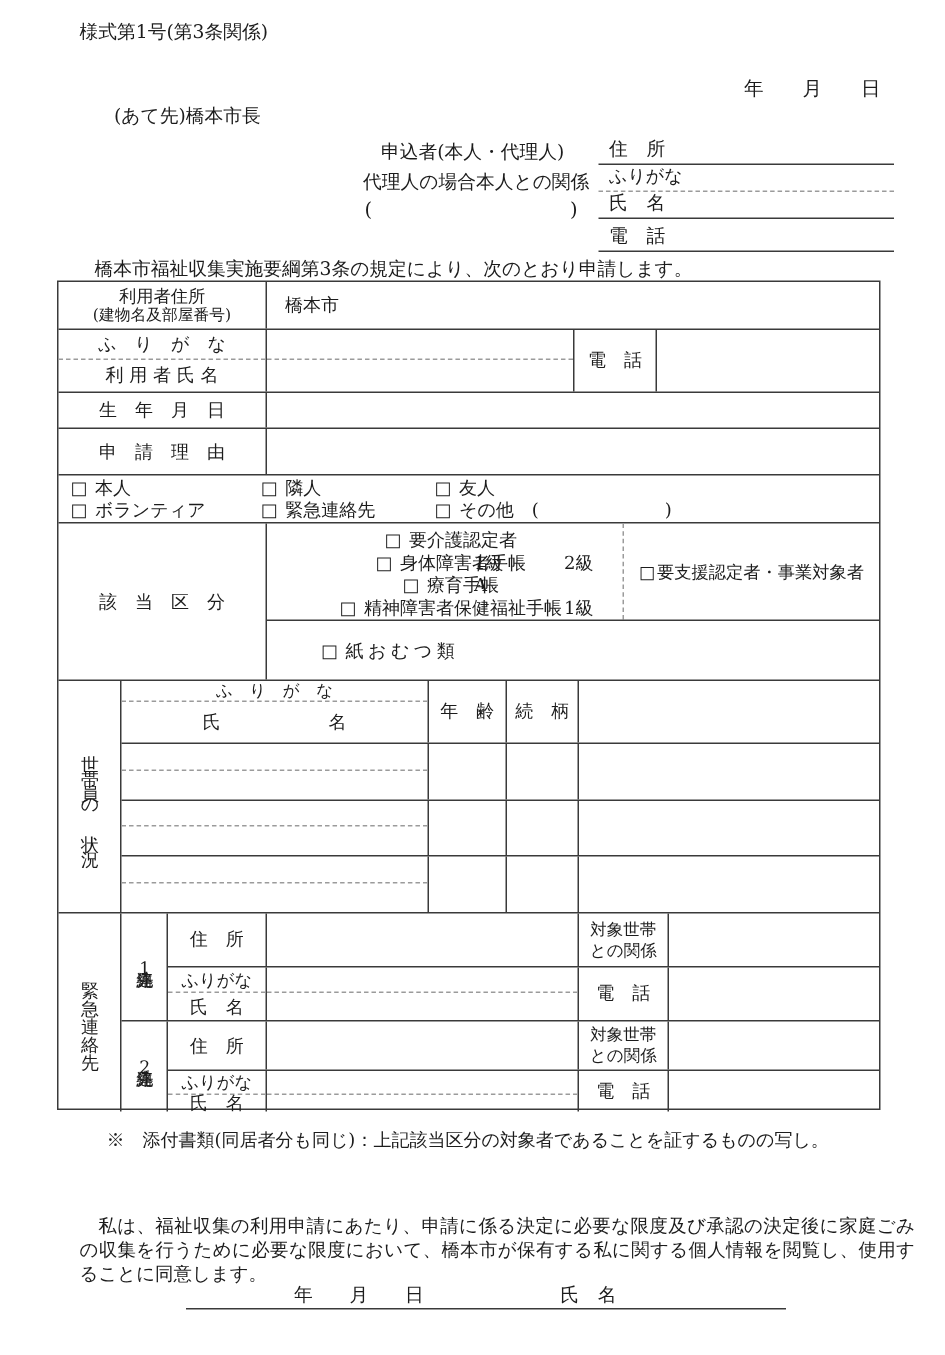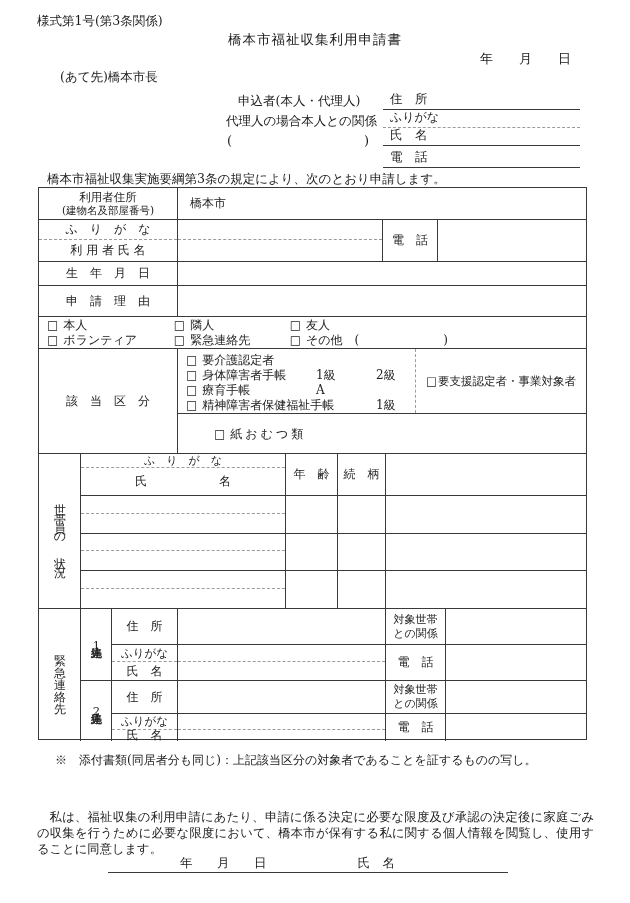--- a/index.html
+++ b/index.html
@@ -1,53 +1,52 @@
 <!DOCTYPE html>
 <html><head>
 <meta charset="utf-8">
 <style>
   html,body { margin:0; padding:0; background:#ffffff; }
   .page {
     position:relative; width:630px; height:903px; background:#fff;
     font-family:"DejaVu Serif","Liberation Serif",serif;
     color:#1c1c1c; font-size:12px; overflow:hidden;
   }
-  .abs { position:absolute; }
+  .abs { position:absolute;margin-left:16px; }
   .tbl { position:absolute; left:38px; top:187px; width:549px; height:553px;
          border:1px solid #3a3a3a; box-sizing:border-box; display:flex; flex-direction:column; }
   .tr  { display:flex; box-sizing:border-box; border-top:1px solid #3a3a3a; flex:none; }
   .tr.first { border-top:none; }
   .hrow{ display:flex; box-sizing:border-box; flex:none; }
   .vcol{ display:flex; flex-direction:column; box-sizing:border-box; flex:none; }
   .c   { box-sizing:border-box; flex:none; }
   .grow{ flex:1 1 auto; min-width:0; min-height:0; }
   .br  { border-right:1px solid #3a3a3a; }
   .bb  { border-bottom:1px solid #3a3a3a; }
   .bt  { border-top:1px solid #3a3a3a; }
   .bbd { border-bottom:1px dashed #9b9b9b;font-family:Liberation Serif, serif; }
   .brd { border-right:1px dashed #9b9b9b; }
   .cen { display:flex; align-items:center; justify-content:center; }
   .vtext { writing-mode:vertical-rl; text-orientation:upright; }
   .opt { display:inline-block; }
   .cb  { margin-right:5px; }
-  .catline { position:relative; height:15px; line-height:15px; }
+  .catline { position:relative; height:15px; line-height:15px;text-align:center; }
   .g1 { position:absolute; left:130px; top:0; }
   .g2 { position:absolute; left:190px; top:0; }
   .optrow { height:15px; line-height:15px; }
   .fieldrow { display:flex; align-items:flex-end; box-sizing:border-box; padding-bottom:1px; }
   .rel-label { font-size:11px; line-height:14px; text-align:center; padding:0 3px; }
   .small { font-size:11.5px; }
 </style>
 </head>
 <body>
 
 <div class="page">
 
   <div class="abs" style="left:37px;top:13px;font-size:12.5px">様式第1号(第3条関係)</div>
-  <div class="abs" style="left:0;right:0;top:31px;text-align:center;font-size:13.5px;letter-spacing:1px">橋本市福祉収集利用申請書</div>
   <div class="abs" style="left:480px;top:50px;font-size:13px">年　　月　　日</div>
   <div class="abs" style="left:60px;top:69px;font-size:12.5px">(あて先)橋本市長</div>
 
   <div class="abs" style="left:238px;top:93px;font-size:12.5px">申込者(本人・代理人)</div>
   <div class="abs" style="left:226px;top:113px;font-size:12.5px">代理人の場合本人との関係</div>
   <div class="abs" style="left:227px;top:133px;width:142px;display:flex;justify-content:space-between;font-size:13px">
     <span>(</span>
     <span>)</span>
   </div>
 

